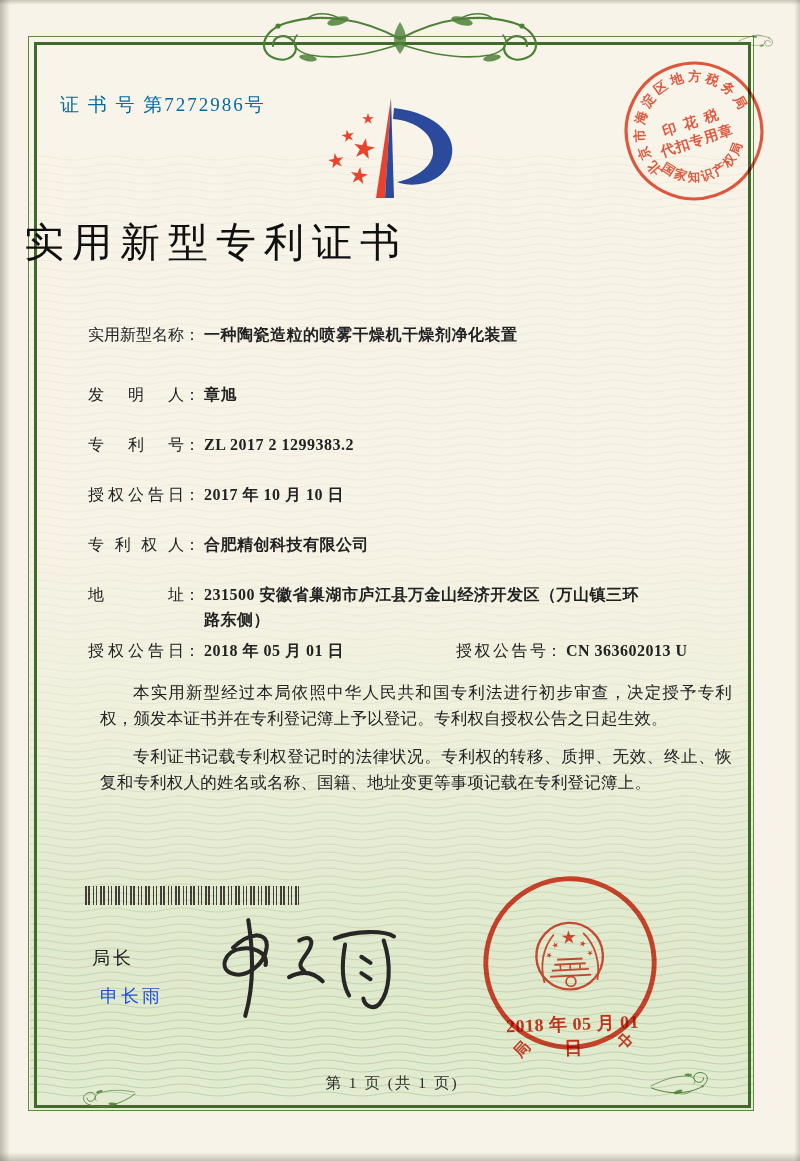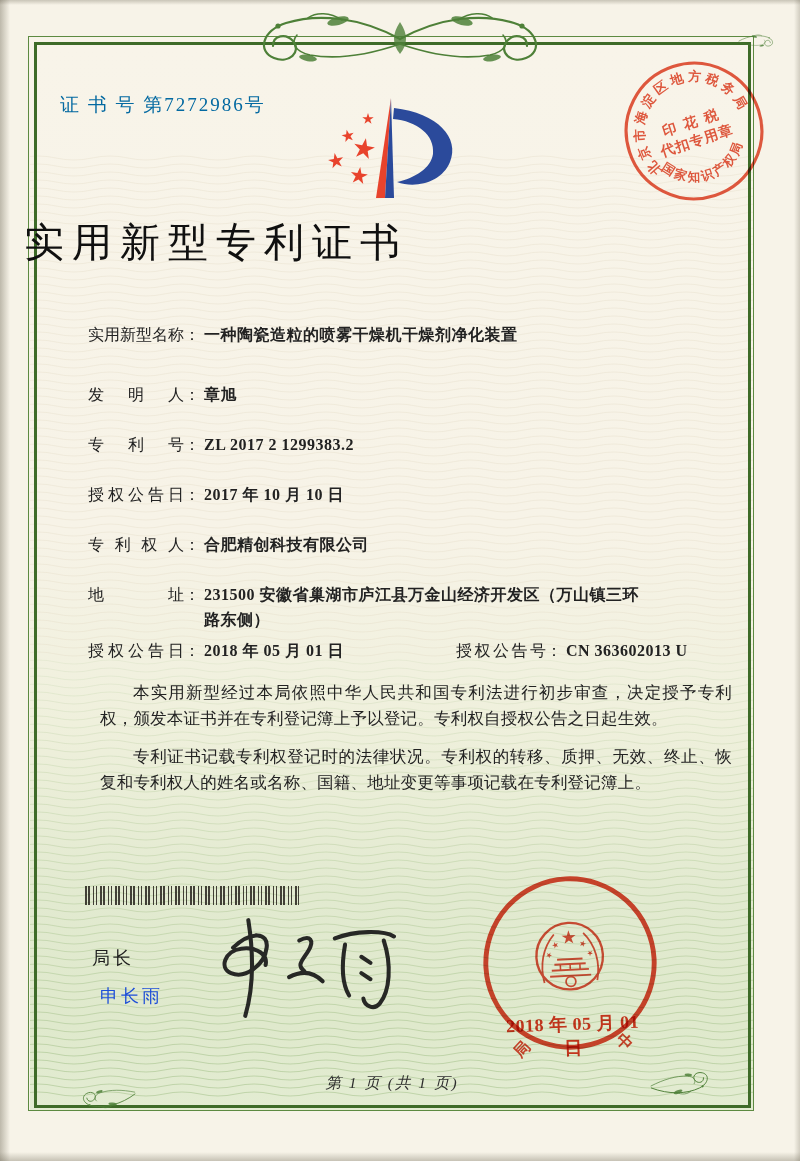--- a/index.html
+++ b/index.html
@@ -49,21 +49,21 @@
       #26221c 3px 5px,rgba(0,0,0,0) 5px 8px,
       #26221c 8px 9px,rgba(0,0,0,0) 9px 11px,
       #26221c 11px 12px,rgba(0,0,0,0) 12px 15px);
     opacity:.85;}
 
   .officer-title{left:92px;top:946px;font-size:18px;letter-spacing:3px;color:#1d1d1d;}
   .officer-name{left:100px;top:984px;font-size:18px;letter-spacing:3px;color:#1d4ed8;}
 
   .seal-date{left:498px;top:1012px;width:150px;text-align:center;font-size:18px;font-weight:700;
              color:#dd3a23;letter-spacing:.5px;transform:rotate(-2deg);mix-blend-mode:multiply;}
-  .footer-page{left:30px;top:1073px;width:724px;text-align:center;font-size:15.5px;letter-spacing:2px;color:#2e2e2e;font-style:italic;}
+  .footer-page{left:30px;top:1073px;width:724px;text-align:center;font-size:15.5px;letter-spacing:2px;color:#2e2e2e;}
 
   .stamp{mix-blend-mode:multiply;}
   svg text{font-family:"Liberation Serif","DejaVu Serif",serif;}
 </style>
 </head>
 <body>
 
 <div class="abs inner-bg"></div>
 <svg id="waves" class="abs" viewBox="0 0 724 1072">
     <path d="M-10 120 q18 -4 36 0 t36 0 t36 0 t36 0 t36 0 t36 0 t36 0 t36 0 t36 0 t36 0 t36 0 t36 0 t36 0 t36 0 t36 0 t36 0 t36 0 t36 0 t36 0 t36 0 t36 0" fill="none" stroke="#ddd5bd" stroke-opacity="0.30" stroke-width="1"></path>

